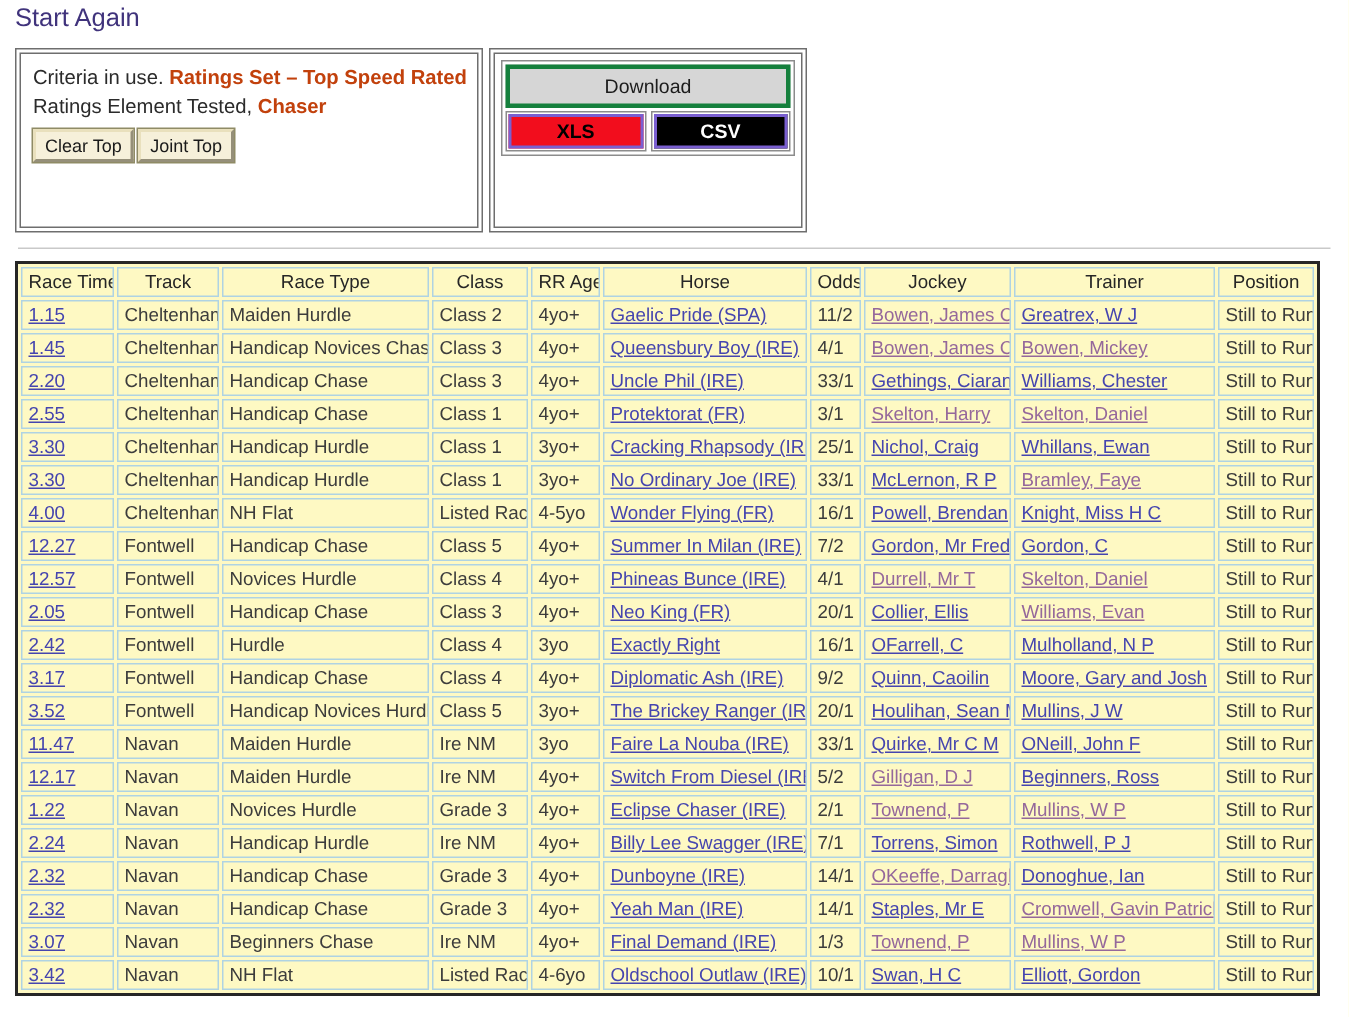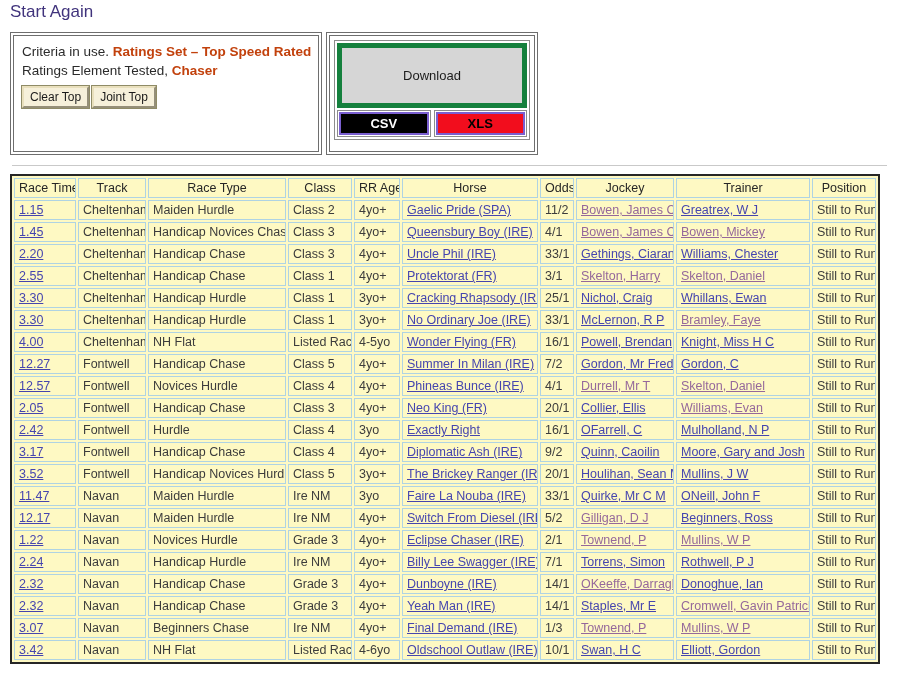--- a/index.html
+++ b/index.html
@@ -60,26 +60,26 @@
   }
   .btn-row1{margin-top:12px;}
   .btn-row2{margin-top:6px;}
   
   .dl-table{
     border:1px solid #8c8c8c;
     padding:2px;
     background:#fff;
   }
   .dl-header{
-    border:5px solid #15803d;
+    border:3px solid #15803d;
     background:var(--dl-header-bg);
     text-align:center;
     font-size:13px;
     color:#1c1c1c;
-    padding:20px 0;
+    padding:4px 0;
     margin-bottom:2px;
   }
   .dl-buttons{display:flex;gap:3px;}
   .dl-cell{border:1px solid #8c8c8c;padding:1px;flex:1;}
   .dl-btn{
     display:block;
     border:2px solid var(--dl-btn-border);
     text-align:center;
     font-size:13px;
     font-weight:bold;
@@ -131,24 +131,24 @@
       </div>
     </div>
   </div>
 
   <div class="panel download-panel">
     <div class="panel-inner" style="padding:4px;">
       <div class="dl-table">
         <div class="dl-header">Download</div>
         <div class="dl-buttons">
           <div class="dl-cell">
-              <a class="dl-btn csv">CSV</a>
+              <a class="dl-btn xls">XLS</a>
             </div>
           <div class="dl-cell">
-              <a class="dl-btn xls">XLS</a>
+              <a class="dl-btn csv">CSV</a>
             </div>
         </div>
       </div>
     </div>
   </div>
 
 </div>
 
 <hr class="sep">
 

